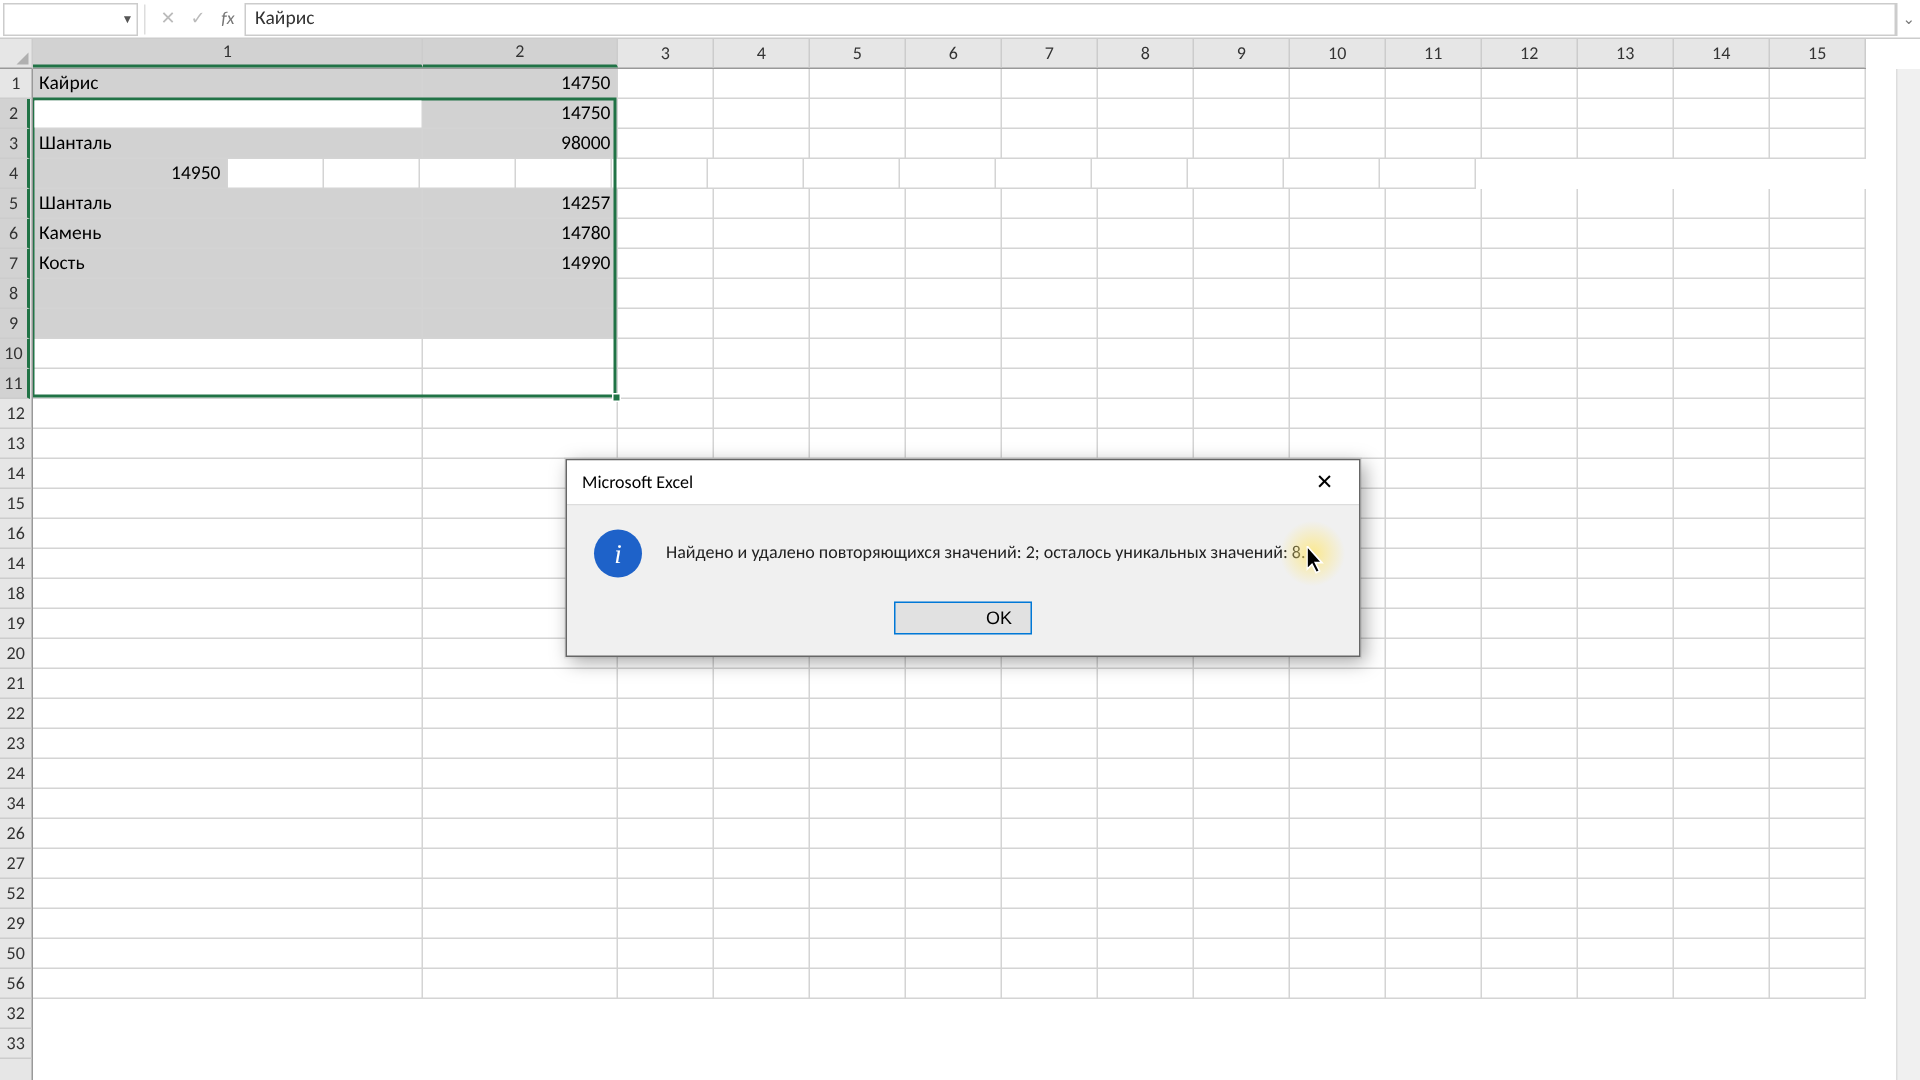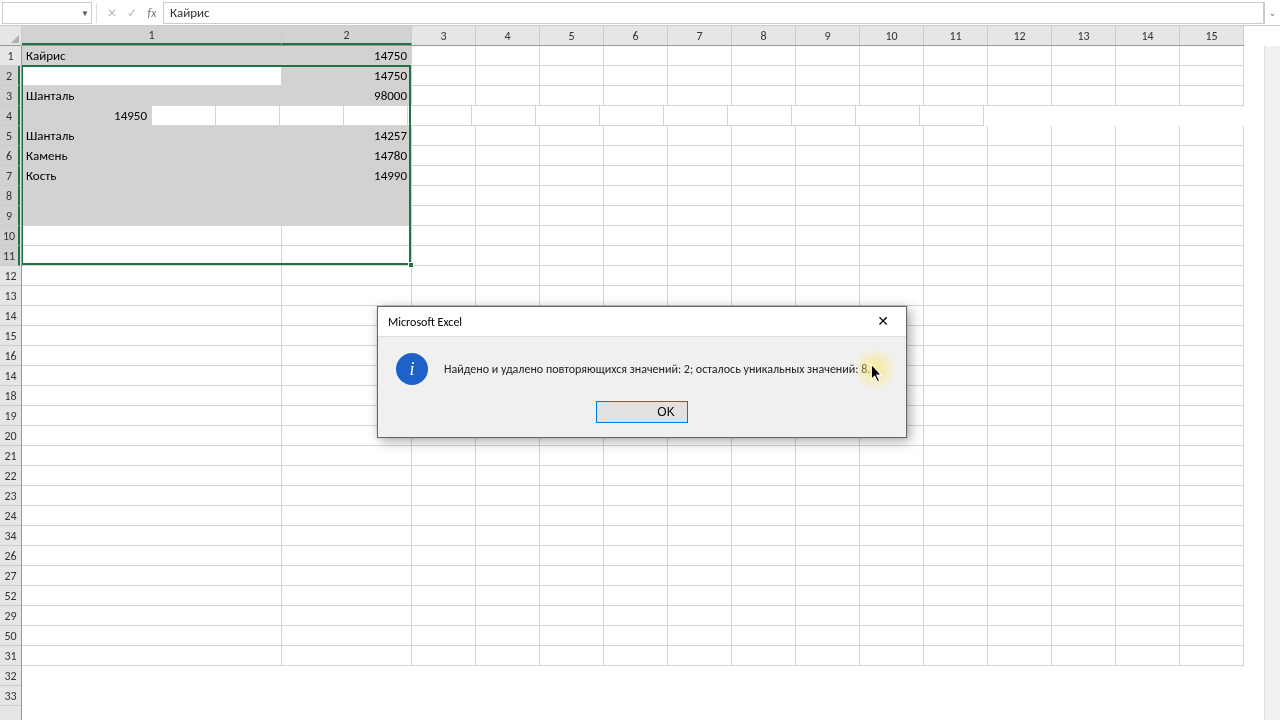--- a/index.html
+++ b/index.html
@@ -122,21 +122,21 @@
           <div class="row-h">21</div>
           <div class="row-h">22</div>
           <div class="row-h">23</div>
           <div class="row-h">24</div>
           <div class="row-h">34</div>
           <div class="row-h">26</div>
           <div class="row-h">27</div>
           <div class="row-h">52</div>
           <div class="row-h">29</div>
           <div class="row-h">50</div>
-          <div class="row-h">31</div>
+          <div class="row-h">56</div>
           <div class="row-h">32</div>
           <div class="row-h">33</div>
         </div>
       <div class="cells" id="cells">
 
           <div class="row">
             <div class="cell selfill" style="width: 260px;">Кайрис</div>
             <div class="cell selfill num" style="width: 130px;">14750</div>
             <div class="cell" style="width: 64px;"></div>
             <div class="cell" style="width: 64px;"></div>

